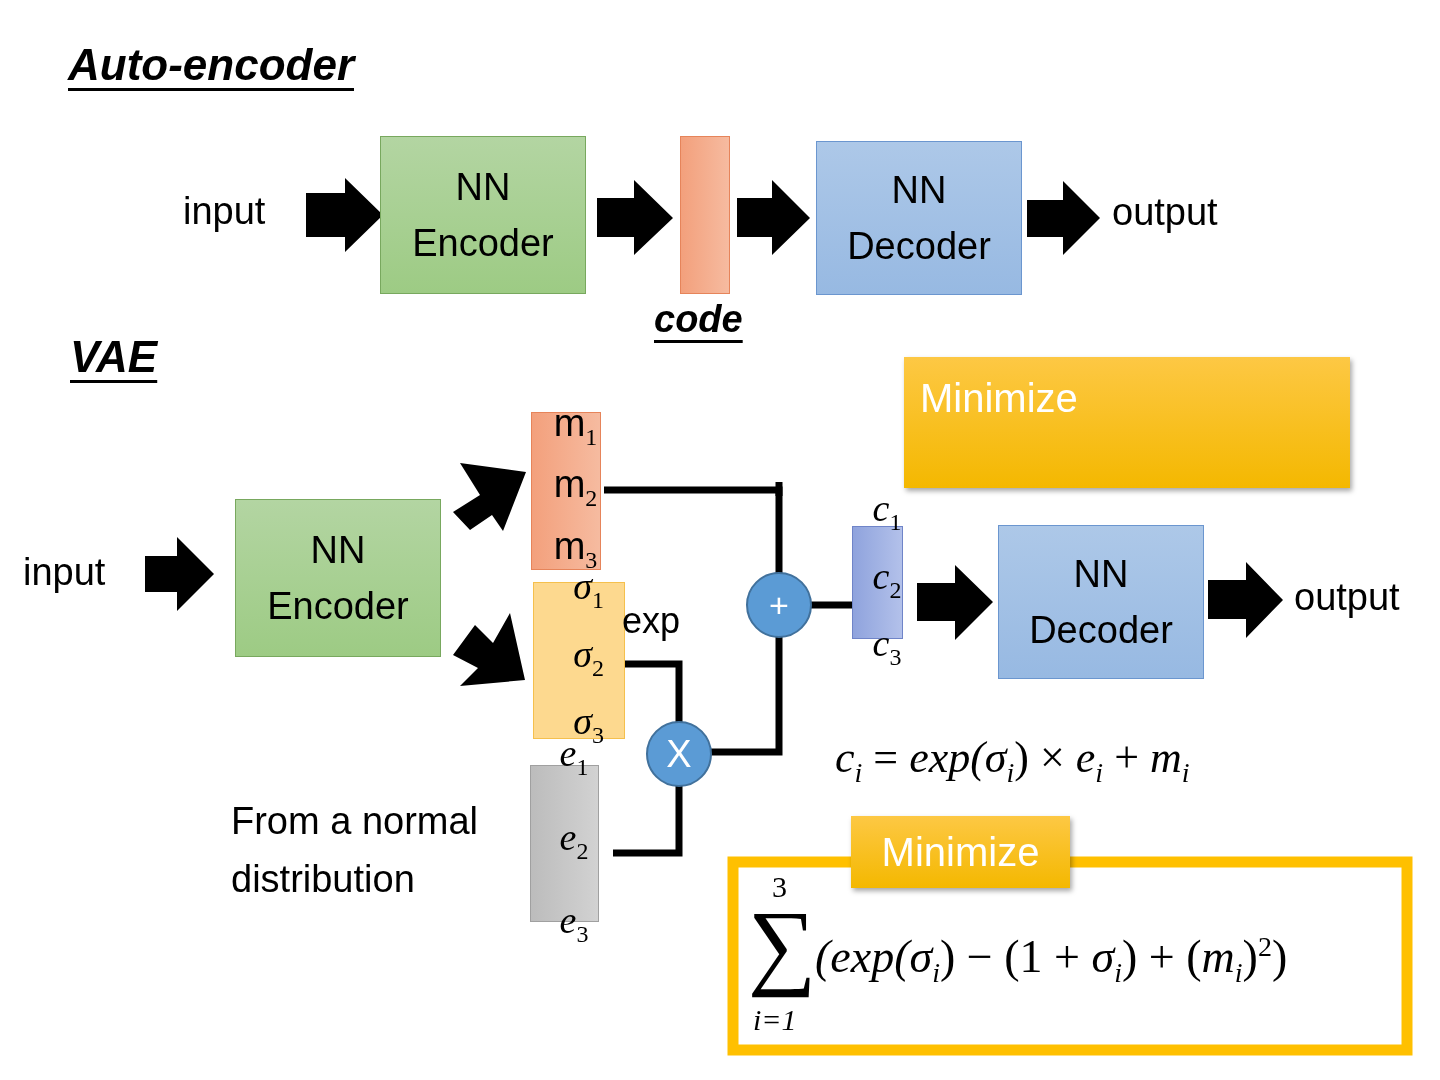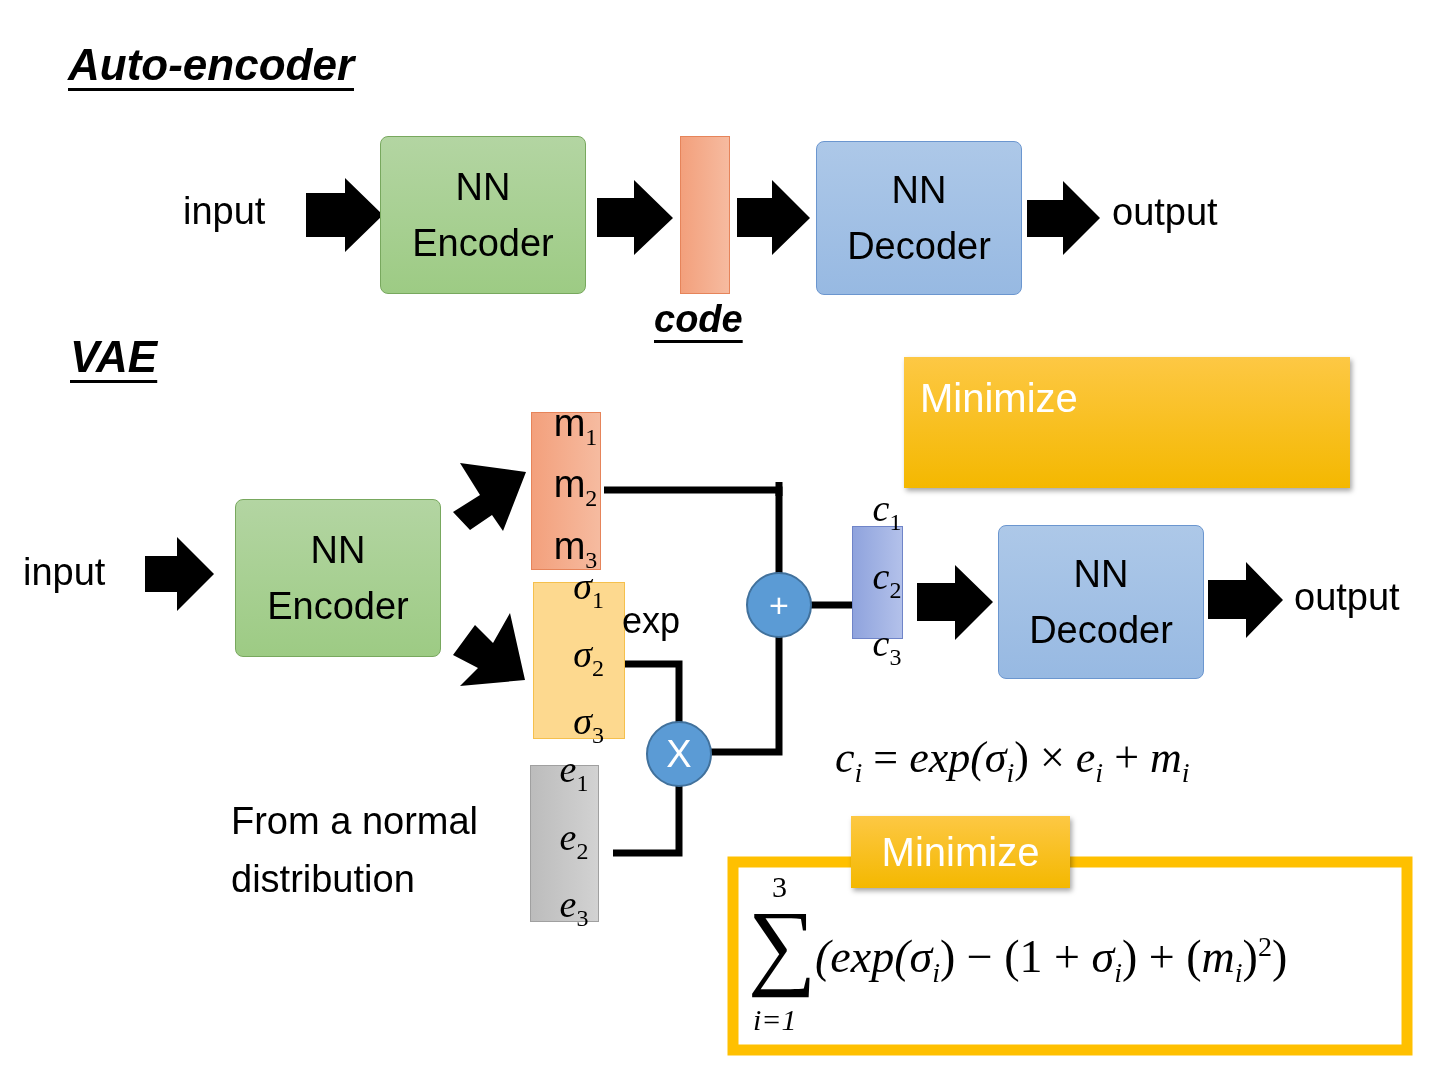--- a/index.html
+++ b/index.html
@@ -1,20 +1,20 @@
 <!DOCTYPE html>
 <html><head>
 <meta charset="utf-8">
 <style>
   html,body{margin:0;padding:0;background:#fff;}
   body{width:1440px;height:1080px;position:relative;overflow:hidden;font-family:"Liberation Sans",sans-serif;color:#000;}
   .abs{position:absolute;}
   .title{font-weight:bold;font-style:italic;font-size:44px;text-decoration:underline;text-underline-offset:8px;text-decoration-thickness:3px;}
   .lbl{font-size:38px;}
-  .box{position:absolute;display:flex;flex-direction:column;align-items:center;justify-content:center;font-size:38px;line-height:56px;text-align:center;box-sizing:border-box;border-radius:8px;}
+  .box{position:absolute;display:flex;flex-direction:column;align-items:center;justify-content:center;font-size:38px;line-height:56px;text-align:center;box-sizing:border-box;}
   .green{background:linear-gradient(#b3d5a2,#9dcb84);border:1px solid #78a85e;}
   .blue{background:linear-gradient(#adc8e8,#97b9e2);border:1px solid #6b96cf;}
   .vec{position:absolute;box-sizing:border-box;display:flex;flex-direction:column;align-items:center;justify-content:center;font-size:34px;line-height:54px;padding-left:19px;}
   .vec .it{font-family:"Liberation Serif",serif;font-style:italic;font-size:38px;}
   .vec sub{font-size:24px;font-style:normal;font-family:"Liberation Serif",serif;}
   .orange{background:linear-gradient(90deg,#f3a07c,#f6bba0);border:1px solid #e6845a;}
   .yellow{background:#fdd98f;border:1px solid #f5c04d;}
   .gray{background:linear-gradient(90deg,#bcbcbc,#d2d2d2);border:1px solid #a0a0a0;}
   .purple{background:linear-gradient(90deg,#8fa3dd,#b3c1ea);border:1px solid #6f84c8;}
   .callout{position:absolute;background:linear-gradient(#fdc844,#f4b800);color:#fff;box-shadow:2px 3px 5px rgba(0,0,0,.35);font-size:40px;}
@@ -89,21 +89,21 @@
   <div><span>m</span><sub>3</sub></div>
 </div>
 
 <div class="vec yellow" style="left:533px;top:582px;width:92px;height:157px;">
   <div class="it"><span>σ</span><sub>1</sub></div>
   <div class="it"><span>σ</span><sub>2</sub></div>
   <div class="it"><span>σ</span><sub>3</sub></div>
 </div>
 <div class="abs" style="left:622px;top:600px;font-size:36px;">exp</div>
 
-<div class="vec gray" style="left:530px;top:765px;width:69px;height:157px;">
+<div class="vec gray" style="left:530px;top:765px;width:69px;height:157px;gap:16px;">
   <div class="it"><span>e</span><sub>1</sub></div>
   <div class="it"><span>e</span><sub>2</sub></div>
   <div class="it"><span>e</span><sub>3</sub></div>
 </div>
 <div class="abs lbl" style="left:222px;top:792px;line-height:58px;margin-left:9px;">
   <div>From a normal</div>
   <div>distribution</div>
 </div>
 
 <div class="vec purple" style="left:852px;top:526px;width:51px;height:113px;">

